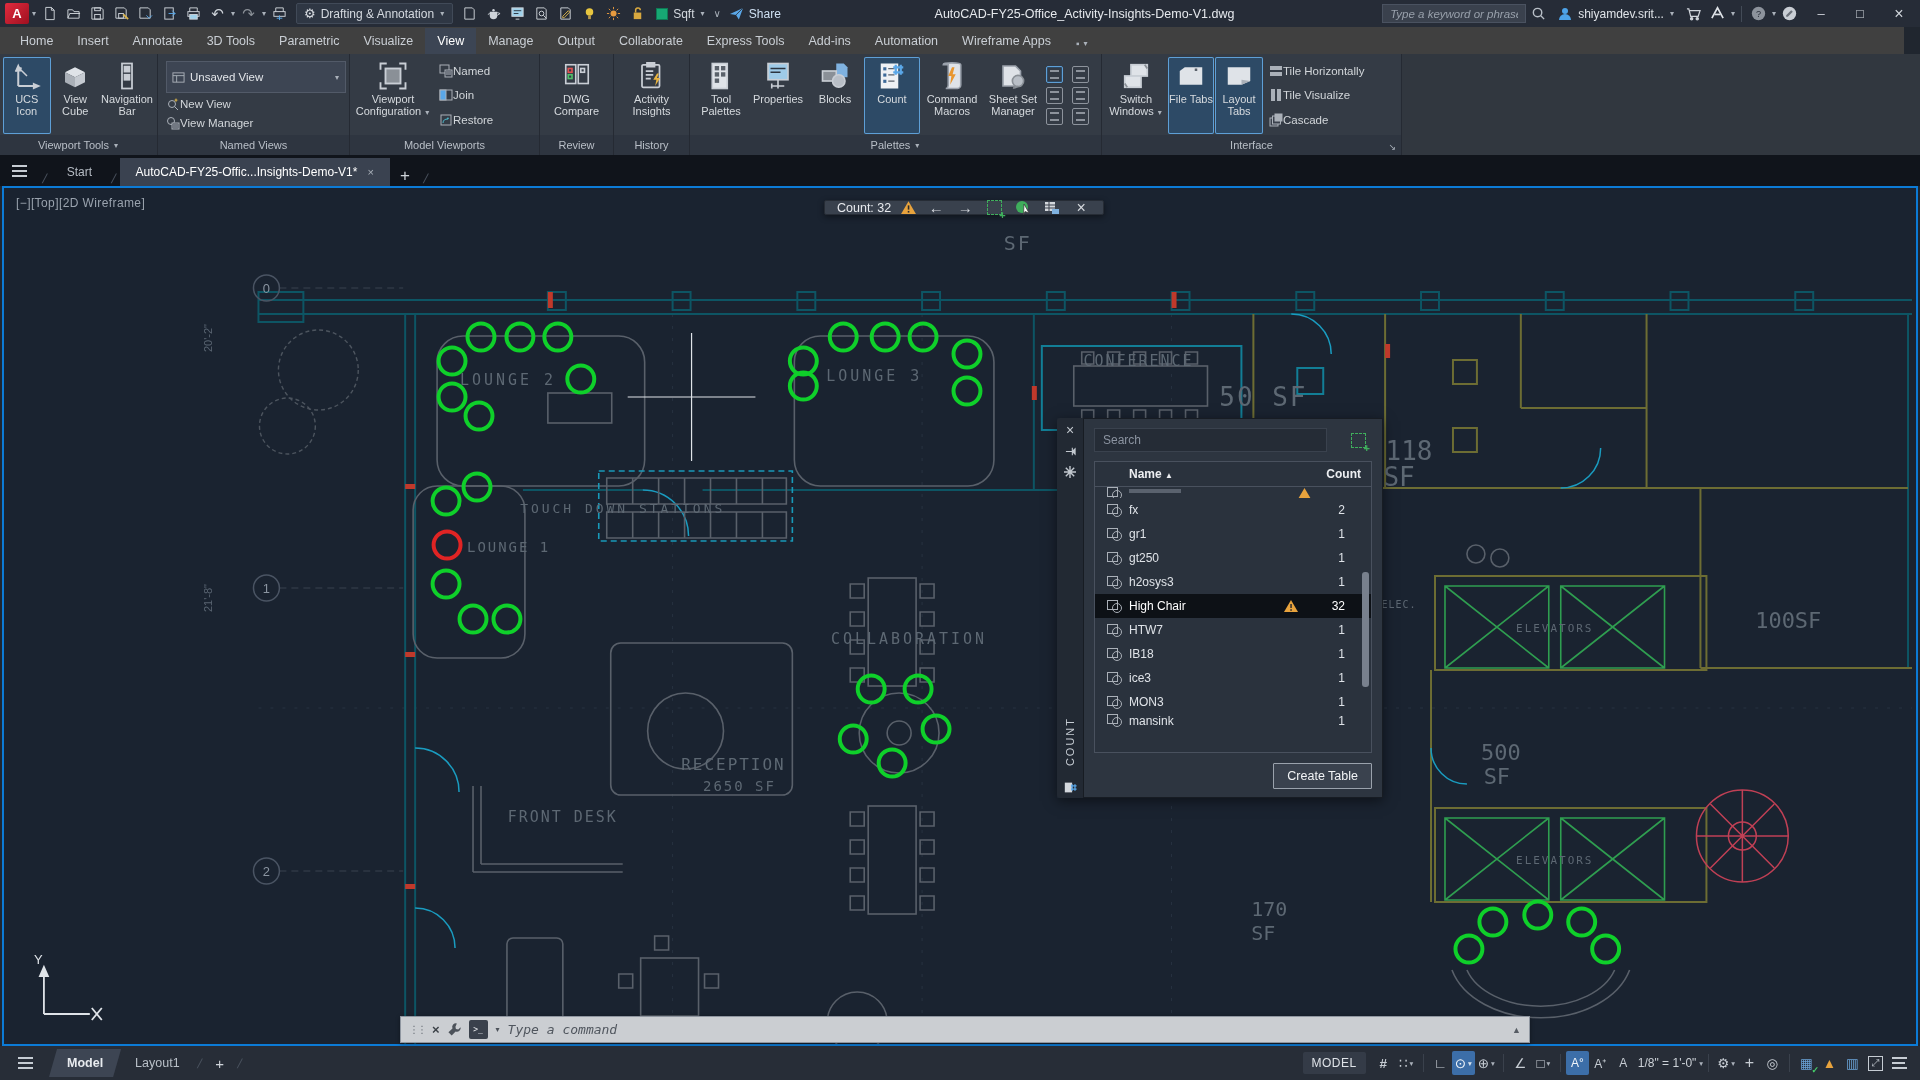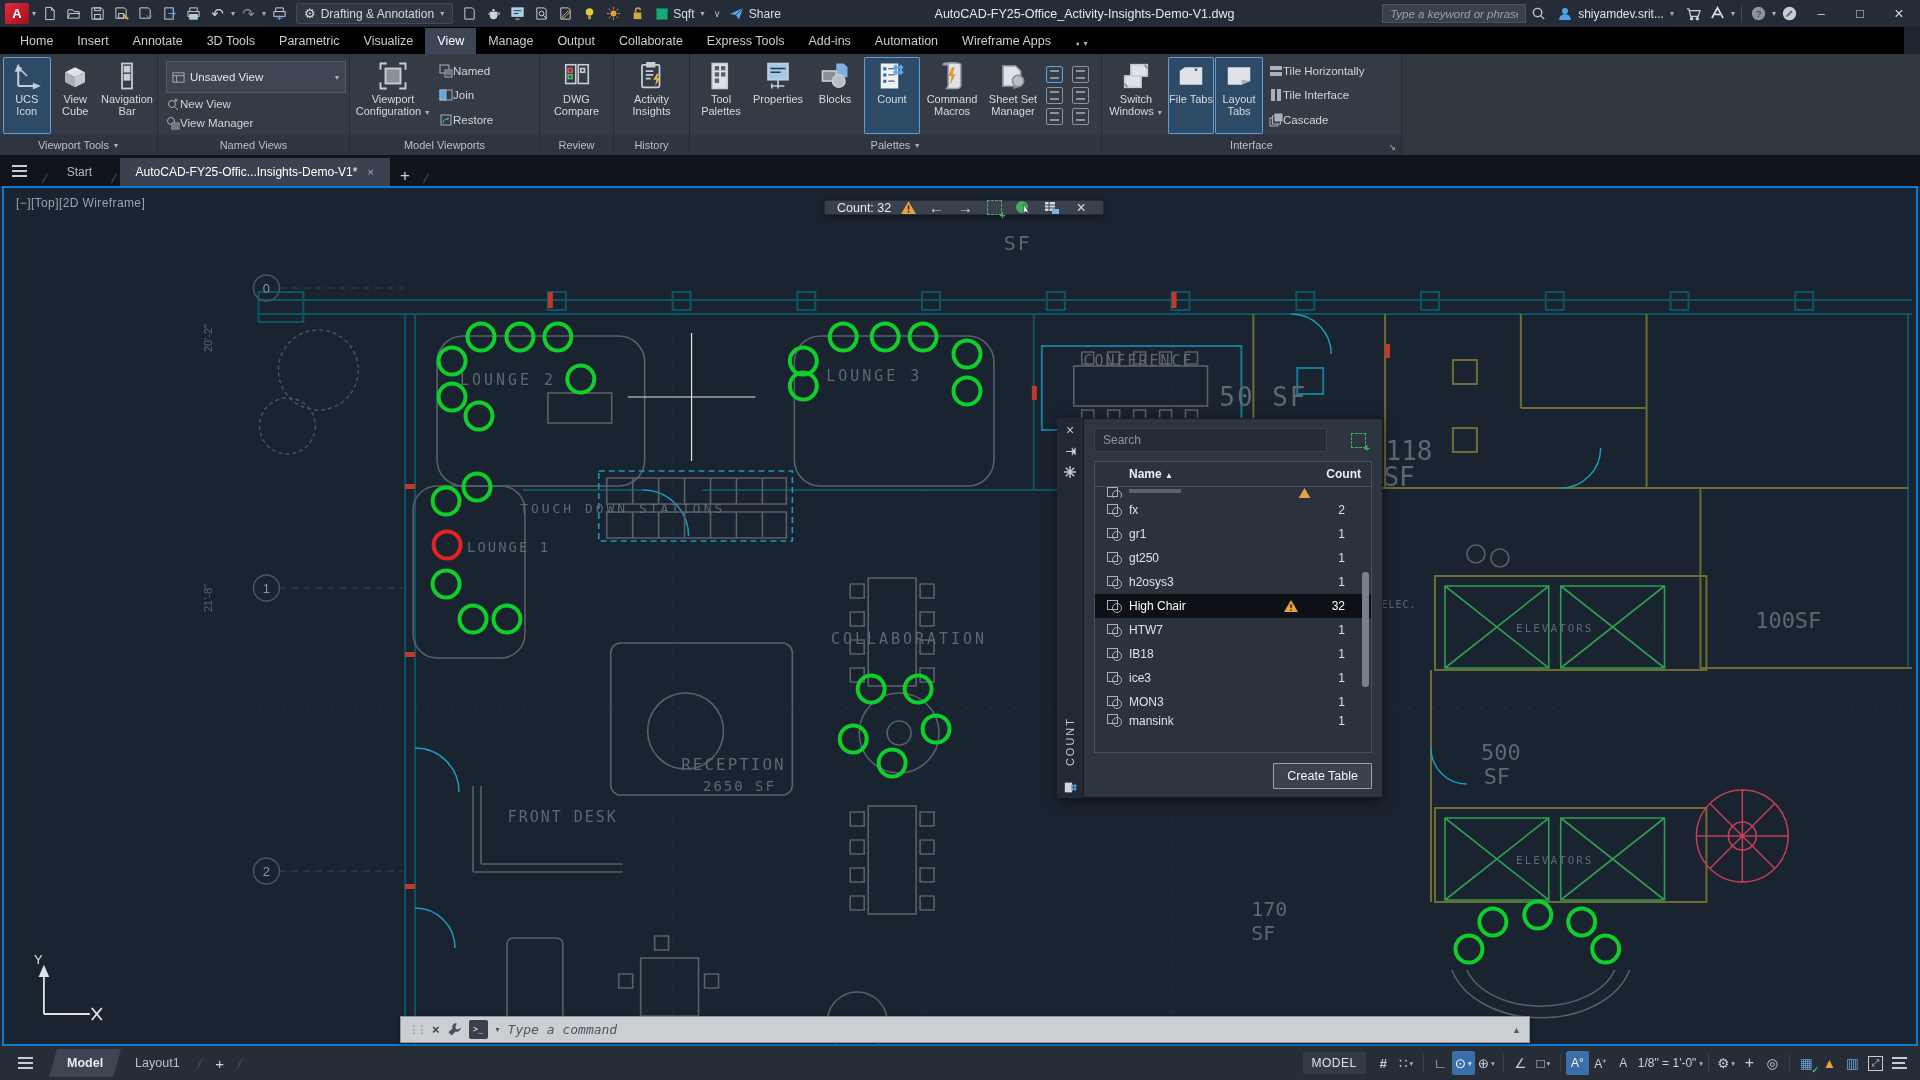--- a/index.html
+++ b/index.html
@@ -15,21 +15,21 @@
   .ws{display:flex;align-items:center;gap:5px;background:#2f3744;border:1px solid #414a58;height:21px;padding:0 7px;margin:0 4px;border-radius:2px;color:#d5dae0}
   .chip{display:flex;align-items:center;gap:5px;height:21px;padding:0 6px;color:#d5dae0}
   .sw{width:12px;height:12px;background:#17a874;border:1px solid #0c7click;border:1px solid #0e7a55}
   .doctitle{flex:1;text-align:center;font-size:12.5px;color:#e6e9ed;white-space:nowrap;overflow:hidden}
   .srch{width:144px;height:19px;background:#3a414d;border:1px solid #4a5260;color:#c8cdd4;font-style:italic;font-size:11.5px;padding:0 7px;outline:none}
   .srch::placeholder{color:#98a0ab;font-style:italic}
   .uname{color:#dfe3e8;font-size:12px}
   .wbtn{width:38px;height:26px;display:flex;align-items:center;justify-content:center;font-size:13px;color:#cfd4da}
   .vsep{width:1px;height:16px;background:#434b57;margin:0 4px}
   
-  .rtabs{position:absolute;top:27px;left:0;right:16px;height:27px;background:#000000;display:flex;align-items:flex-end;padding-left:8px;z-index:49}
+  .rtabs{position:absolute;top:27px;left:0;right:16px;height:27px;background:#404040;display:flex;align-items:flex-end;padding-left:8px;z-index:49}
   .rtab{padding:6px 12px 6px;font-size:12.5px;color:#c9ced4;cursor:default}
   .rtab.active{background:#3c4554;color:#fff}
   .rtabbtn{margin-left:6px;padding:5px 7px;color:#aab1ba;font-size:10px;display:flex;gap:3px;align-items:center}
   
   .ribbon{position:absolute;top:54px;left:0;right:0;height:101px;background:#31373f;display:flex;z-index:48}
   .panel{display:flex;flex-direction:column;background:#343b45;border-right:1px solid #252a33}
   .prow{flex:1;display:flex;align-items:stretch;padding:3px 3px 1px;gap:1px}
   .plabel{height:20px;display:flex;align-items:center;justify-content:center;gap:4px;font-size:11px;color:#b9bfc7;background:#2e3540;position:relative}
   .big{width:56px;display:flex;flex-direction:column;align-items:center;justify-content:flex-start;gap:2px;padding:4px 1px 1px;font-size:11px;line-height:1.12;text-align:center;color:#d6dade;border-radius:2px}
   .big svg{width:30px;height:30px;flex:none}
@@ -564,21 +564,21 @@
               <rect x="1" y="2" width="12" height="4" fill="#aab0b8"></rect>
               <rect x="1" y="8" width="12" height="4" fill="#aab0b8"></rect>
             </svg>
           <span>Tile Horizontally</span>
         </div>
         <div class="srow">
           <svg viewBox="0 0 14 14">
               <rect x="2" y="1" width="4" height="12" fill="#aab0b8"></rect>
               <rect x="8" y="1" width="4" height="12" fill="#aab0b8"></rect>
             </svg>
-          <span>Tile Interface</span>
+          <span>Tile Visualize</span>
         </div>
         <div class="srow">
           <svg viewBox="0 0 14 14" fill="none" stroke="#aab0b8">
               <rect x="1" y="5" width="8" height="8" fill="#3a414c"></rect>
               <rect x="3.5" y="3" width="8" height="8" fill="#3a414c"></rect>
               <rect x="6" y="1" width="7" height="7" fill="#aab0b8"></rect>
             </svg>
           <span>Cascade</span>
         </div>
       </div>

